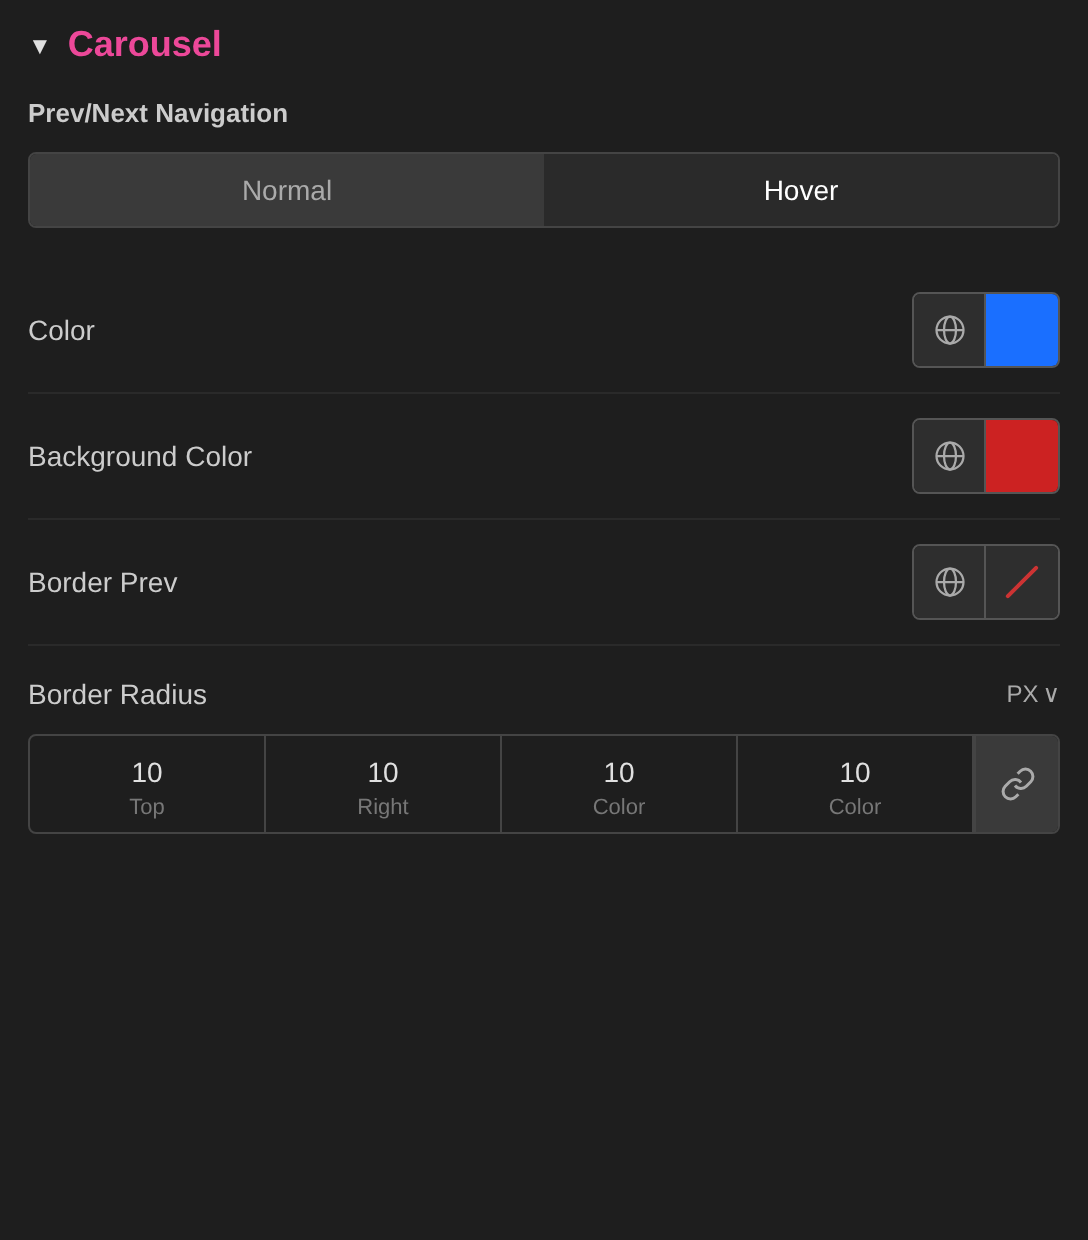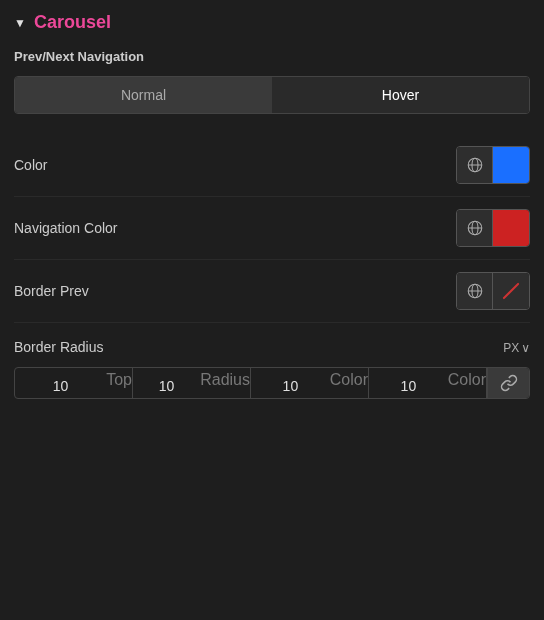--- a/index.html
+++ b/index.html
@@ -153,21 +153,21 @@
       transform: rotate(-45deg);
       border-radius: 1px;
     }
 
     .border-radius-section {
       margin-top: 16px;
     }
 
     .border-radius-header {
       display: flex;
-      align-items: flex-end;
+      align-items: center;
       justify-content: space-between;
       margin-bottom: 12px;
     }
 
     .border-radius-label {
       font-size: 14px;
       color: #cccccc;
     }
 
     .unit-selector {
@@ -175,42 +175,42 @@
       align-items: center;
       gap: 2px;
       cursor: pointer;
       color: #aaaaaa;
       font-size: 12px;
     }
 
     .radius-input-group {
       flex: 1;
       display: flex;
-      flex-direction: row;
+      flex-direction: column;
       align-items: center;
       border-right: 1px solid #444;
     }
 
     .radius-input-group:last-child {
       border-right: none;
     }
 
     .radius-input {
       width: 100%;
       background: transparent;
       border: none;
       color: #e0e0e0;
       font-size: 14px;
       text-align: center;
       padding: 10px 4px 4px;
       outline: none;
     }
 
     .radius-sublabel {
-      font-size: 16px;
+      font-size: 11px;
       color: #777;
       padding-bottom: 6px;
     }
 
     .link-btn {
       width: 42px;
       background-color: #3a3a3a;
       border: none;
       border-left: 1px solid #444;
       cursor: pointer;
@@ -246,21 +246,21 @@
           <circle cx="12" cy="12" r="9"></circle>
           <ellipse cx="12" cy="12" rx="4" ry="9"></ellipse>
           <line x1="3" y1="12" x2="21" y2="12"></line>
         </svg>
       </button>
       <div class="color-swatch blue"></div>
     </div>
   </div>
 
   <div class="property-row">
-    <span class="property-label">Navigation Color</span>
+    <span class="property-label">Background Color</span>
     <div class="color-control">
       <button class="globe-btn">
         <svg class="globe-icon" viewBox="0 0 24 24" fill="none" stroke="currentColor" stroke-width="1.5">
           <circle cx="12" cy="12" r="9"></circle>
           <ellipse cx="12" cy="12" rx="4" ry="9"></ellipse>
           <line x1="3" y1="12" x2="21" y2="12"></line>
         </svg>
       </button>
       <div class="color-swatch red"></div>
     </div>
@@ -291,21 +291,21 @@
       </div>
     </div>
 
     <div style="display:flex; border: 1px solid #444; border-radius: 4px; overflow: hidden;">
       <div class="radius-input-group">
         <input type="text" class="radius-input" value="10" style="">
         <span class="radius-sublabel">Top</span>
       </div>
       <div class="radius-input-group">
         <input type="text" class="radius-input" value="10" style="">
-        <span class="radius-sublabel">Radius</span>
+        <span class="radius-sublabel">Right</span>
       </div>
       <div class="radius-input-group">
         <input type="text" class="radius-input" value="10" style="">
         <span class="radius-sublabel">Color</span>
       </div>
       <div class="radius-input-group">
         <input type="text" class="radius-input" value="10" style="">
         <span class="radius-sublabel">Color</span>
       </div>
       <button class="link-btn">

